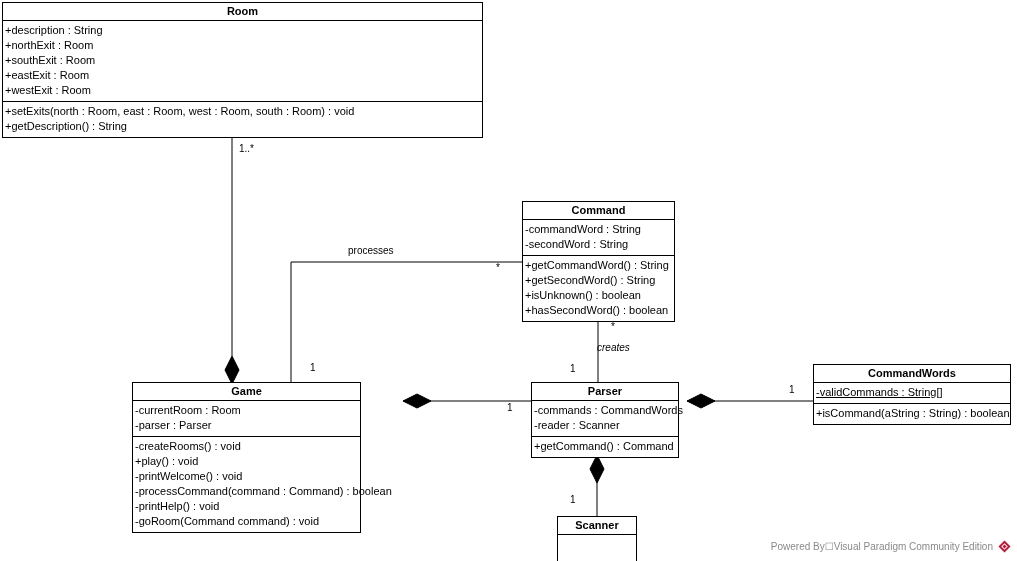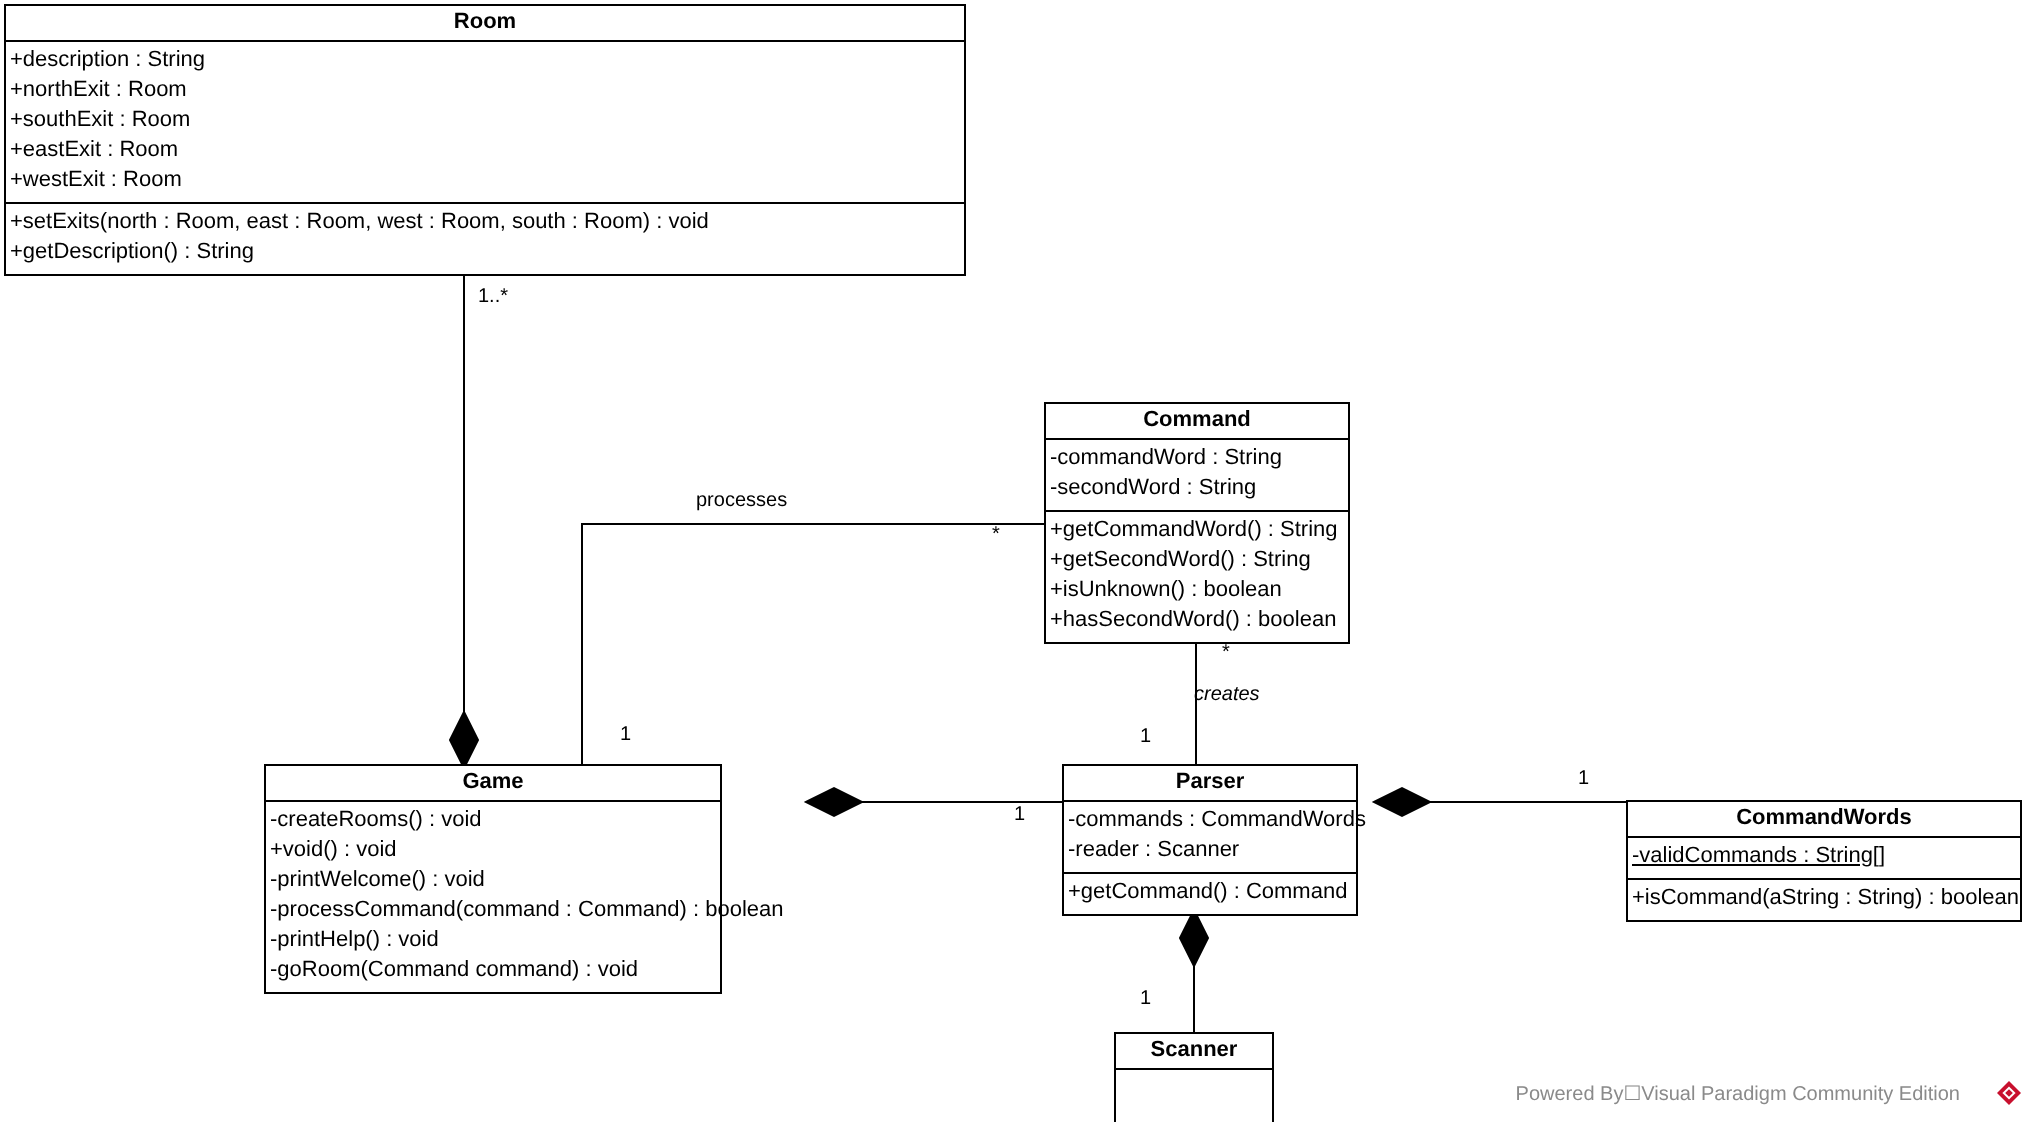--- a/index.html
+++ b/index.html
@@ -66,21 +66,21 @@
     width: 1017px;
     height: 561px;
     pointer-events: none;
   }
   .watermark {
     position: absolute;
     right: 6px;
     bottom: 8px;
     display: flex;
     align-items: center;
-    gap: 18px;
+    gap: 5px;
     font-size: 10px;
     color: #8a8a8a;
     white-space: nowrap;
   }
   .vp-logo {
     width: 13px;
     height: 13px;
     position: relative;
     display: inline-block;
   }
@@ -134,41 +134,45 @@
       <div class="member">+getCommandWord() : String</div>
       <div class="member">+getSecondWord() : String</div>
       <div class="member">+isUnknown() : boolean</div>
       <div class="member">+hasSecondWord() : boolean</div>
     </div>
   </div>
 
   <div class="uml-class" style="left:132px; top:382px; width:229px;">
     <div class="class-title">Game</div>
     <div class="compartment">
+      <div class="member">-currentRoom : Room</div>
+      <div class="member">-parser : Parser</div>
+    </div>
+    <div class="compartment">
       <div class="member">-createRooms() : void</div>
-      <div class="member">+void() : void</div>
+      <div class="member">+play() : void</div>
       <div class="member">-printWelcome() : void</div>
       <div class="member">-processCommand(command : Command) : boolean</div>
       <div class="member">-printHelp() : void</div>
       <div class="member">-goRoom(Command command) : void</div>
     </div>
   </div>
 
   <div class="uml-class" style="left:531px; top:382px; width:148px;">
     <div class="class-title">Parser</div>
     <div class="compartment">
       <div class="member">-commands : CommandWords</div>
       <div class="member">-reader : Scanner</div>
     </div>
     <div class="compartment">
       <div class="member">+getCommand() : Command</div>
     </div>
   </div>
 
-  <div class="uml-class" style="left:813px; top:400px; width:198px;">
+  <div class="uml-class" style="left:813px; top:364px; width:198px;">
     <div class="class-title">CommandWords</div>
     <div class="compartment">
       <div class="member static-member">-validCommands : String[]</div>
     </div>
     <div class="compartment">
       <div class="member">+isCommand(aString : String) : boolean</div>
     </div>
   </div>
 
   <div class="uml-class" style="left:557px; top:516px; width:80px;">

